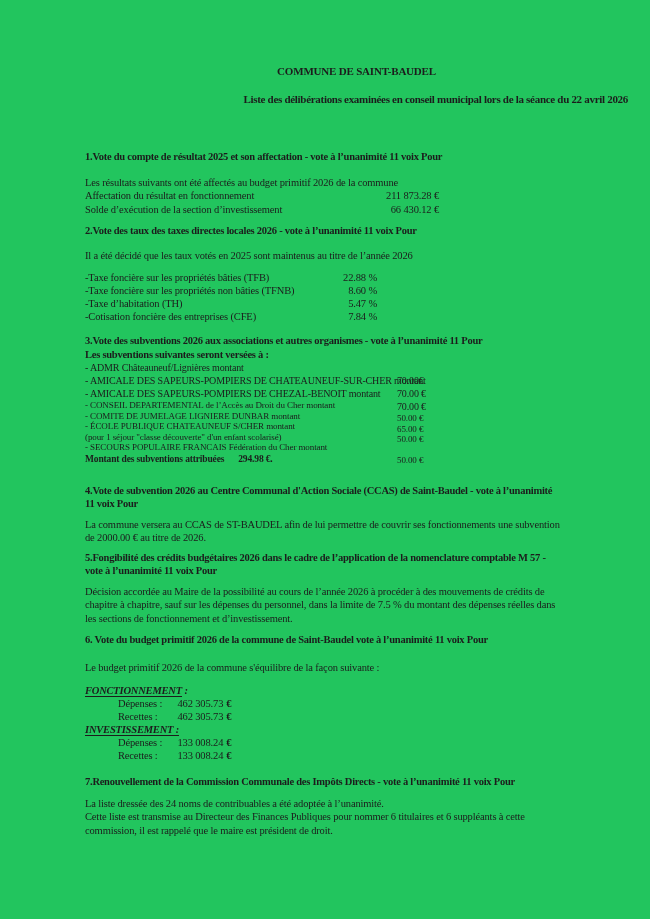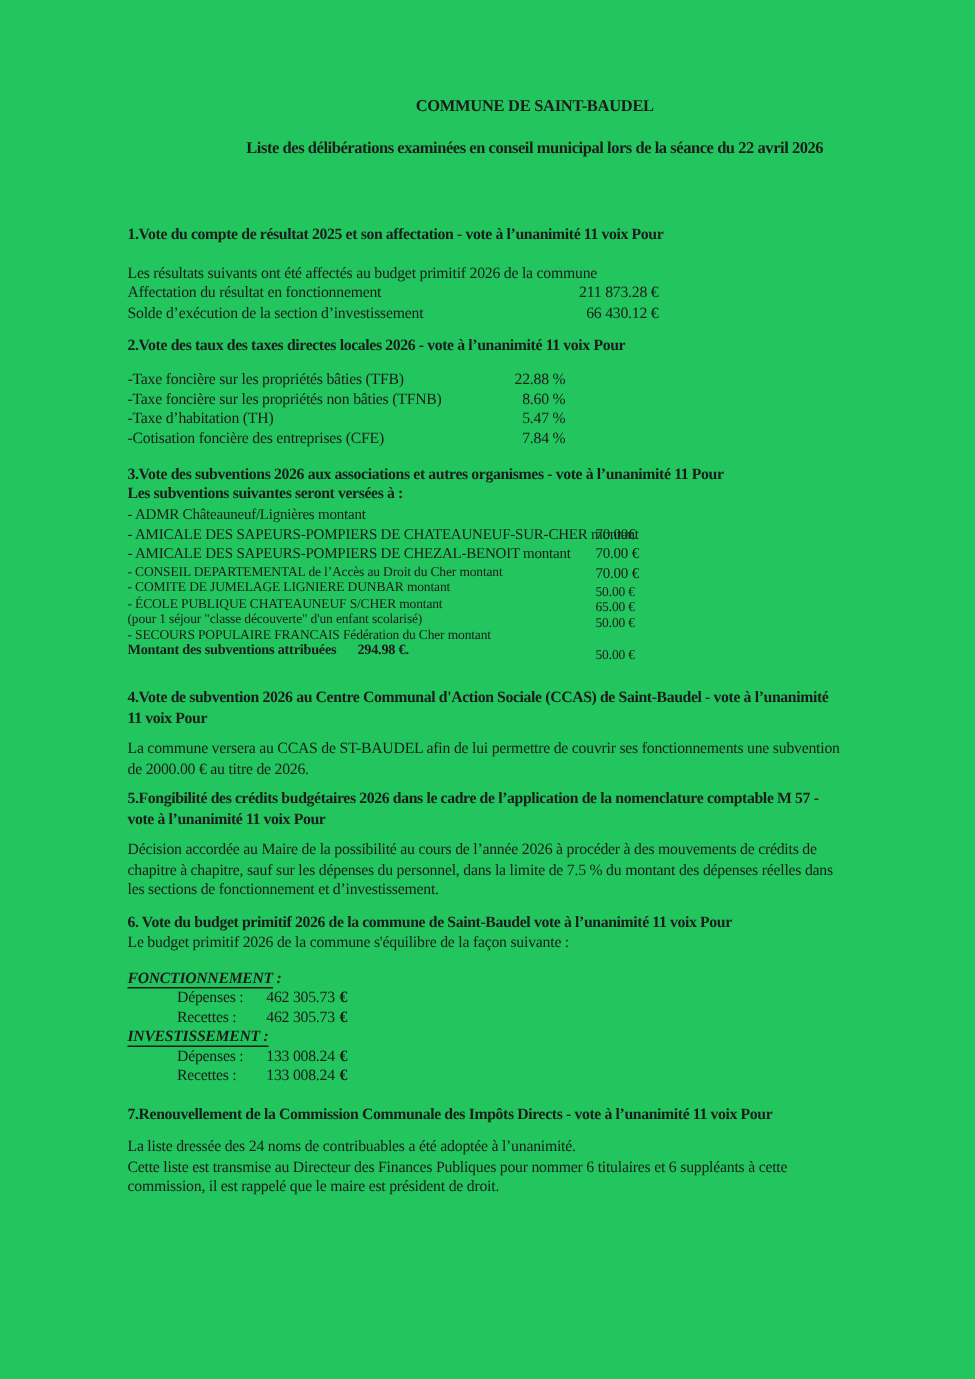--- a/index.html
+++ b/index.html
@@ -19,21 +19,21 @@
     width: 543px;
   }
   .title {
     text-align: center;
     font-weight: bold;
     font-size: 11px;
     letter-spacing: -0.2px;
     line-height: 14px;
   }
   .subtitle {
-    text-align: center;
+    text-align: right;
     font-weight: bold;
     font-size: 11px;
     letter-spacing: -0.3px;
     line-height: 14px;
     margin-top: 14px;
   }
   .h {
     font-weight: bold;
     font-size: 10.5px;
     letter-spacing: -0.25px;
@@ -58,21 +58,21 @@
   .s3-h { margin-top: 11px; }
   .s3 .row-n { font-size: 10px; line-height: 13px; }
   .s3 .row-s { font-size: 9px; line-height: 10.5px; letter-spacing: -0.1px; }
   .s3-total { margin-top: 1px; font-size: 9.5px; font-weight: bold; line-height: 11px; letter-spacing: -0.15px; }
   .s3-total .gap { display: inline-block; width: 14px; }
   .s4-h { margin-top: 19px; }
   .s4-p { margin-top: 7px; }
   .s5-h { margin-top: 6px; }
   .s5-p { margin-top: 7px; }
   .s6-h { margin-top: 8px; }
-  .s6-p { margin-top: 0; }
+  .s6-p { margin-top: 14px; }
   .budget-block-title {
     margin-top: 10px;
     font-size: 10.5px;
     font-weight: bold;
     font-style: italic;
     line-height: 13px;
     letter-spacing: -0.2px;
   }
   .budget-block-title .u { border-bottom: 1.2px solid #1c1c1c; }
   .budget-row {
@@ -103,20 +103,21 @@
         <span class="val-s1">211 873.28 €</span>
       </div>
       <div class="row">
         <span>Solde d’exécution de la section d’investissement</span>
         <span class="val-s1">66 430.12 €</span>
       </div>
     </section>
 
     <section>
       <div class="h s2-h">2.Vote des taux des taxes directes locales 2026 - vote à l’unanimité 11 voix Pour</div>
+      <div class="p s2-p">Il a été décidé que les taux votés en 2025 sont maintenus au titre de l’année 2026</div>
       <div class="s2-rows">
         <div class="row">
           <span>-Taxe foncière sur les propriétés bâties (TFB)</span>
           <span class="val-s2">22.88 %</span>
         </div>
         <div class="row">
           <span>-Taxe foncière sur les propriétés non bâties (TFNB)</span>
           <span class="val-s2">8.60 %</span>
         </div>
         <div class="row">

